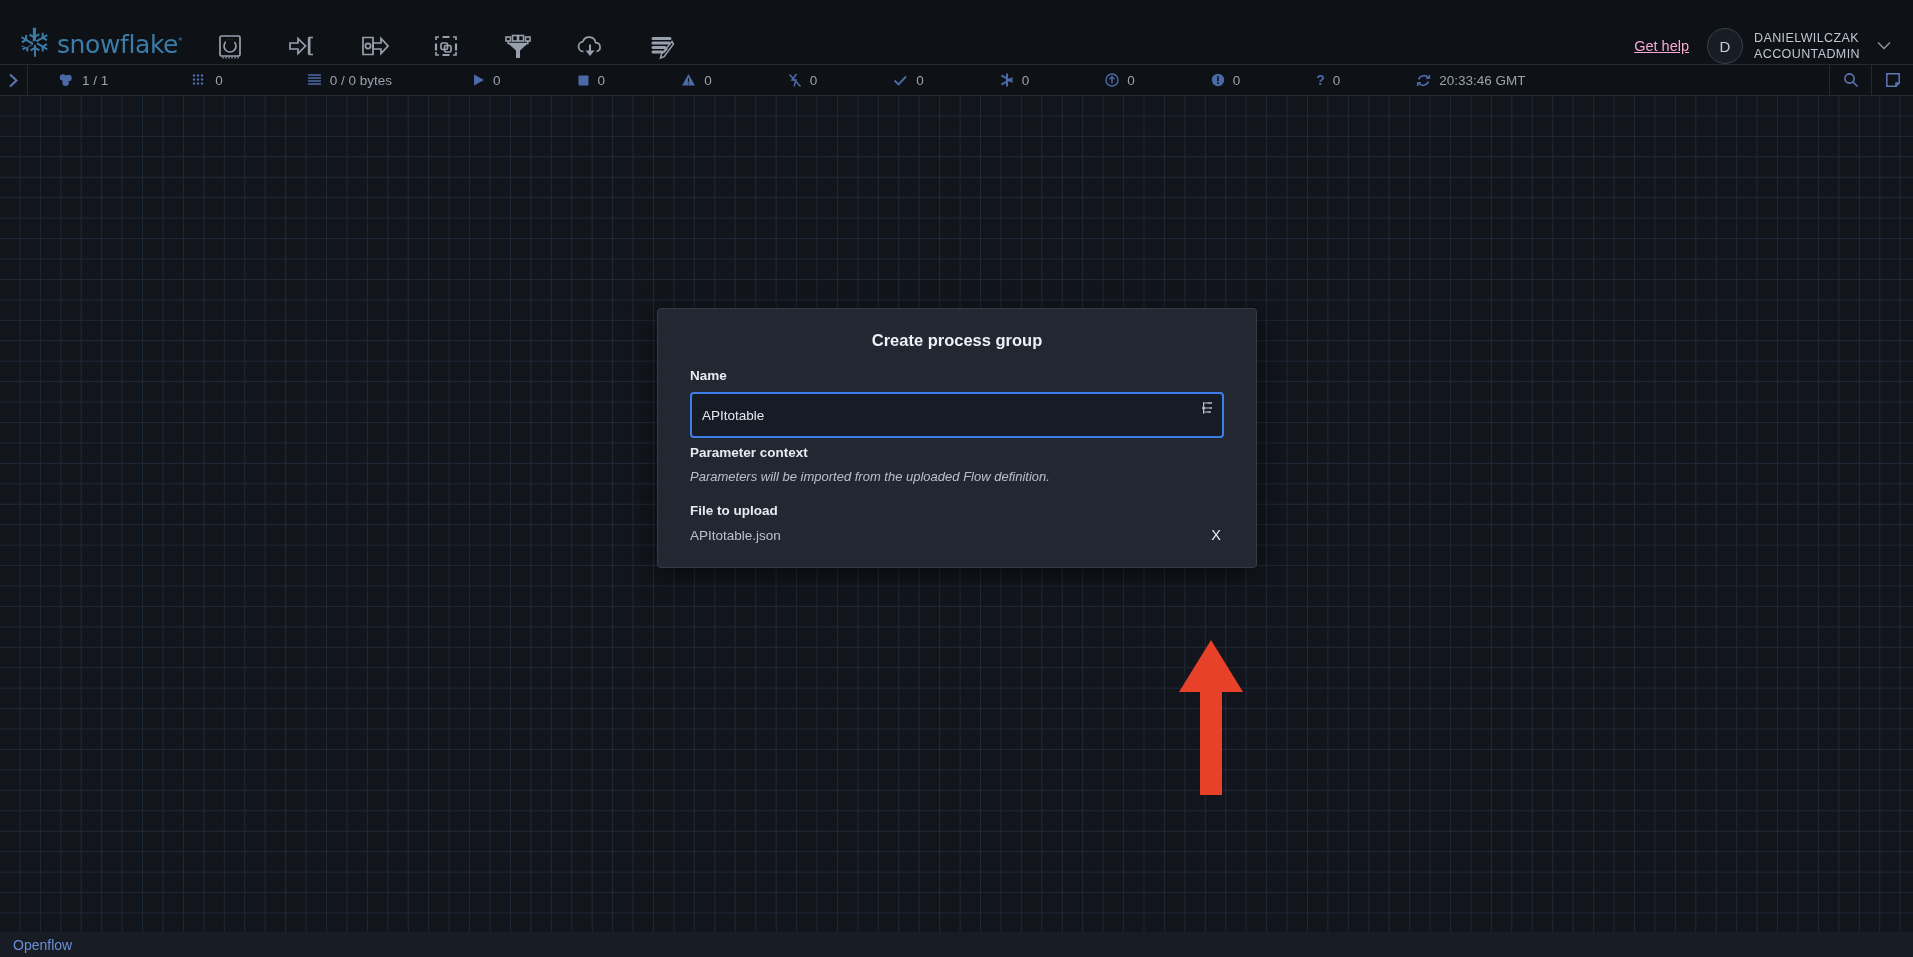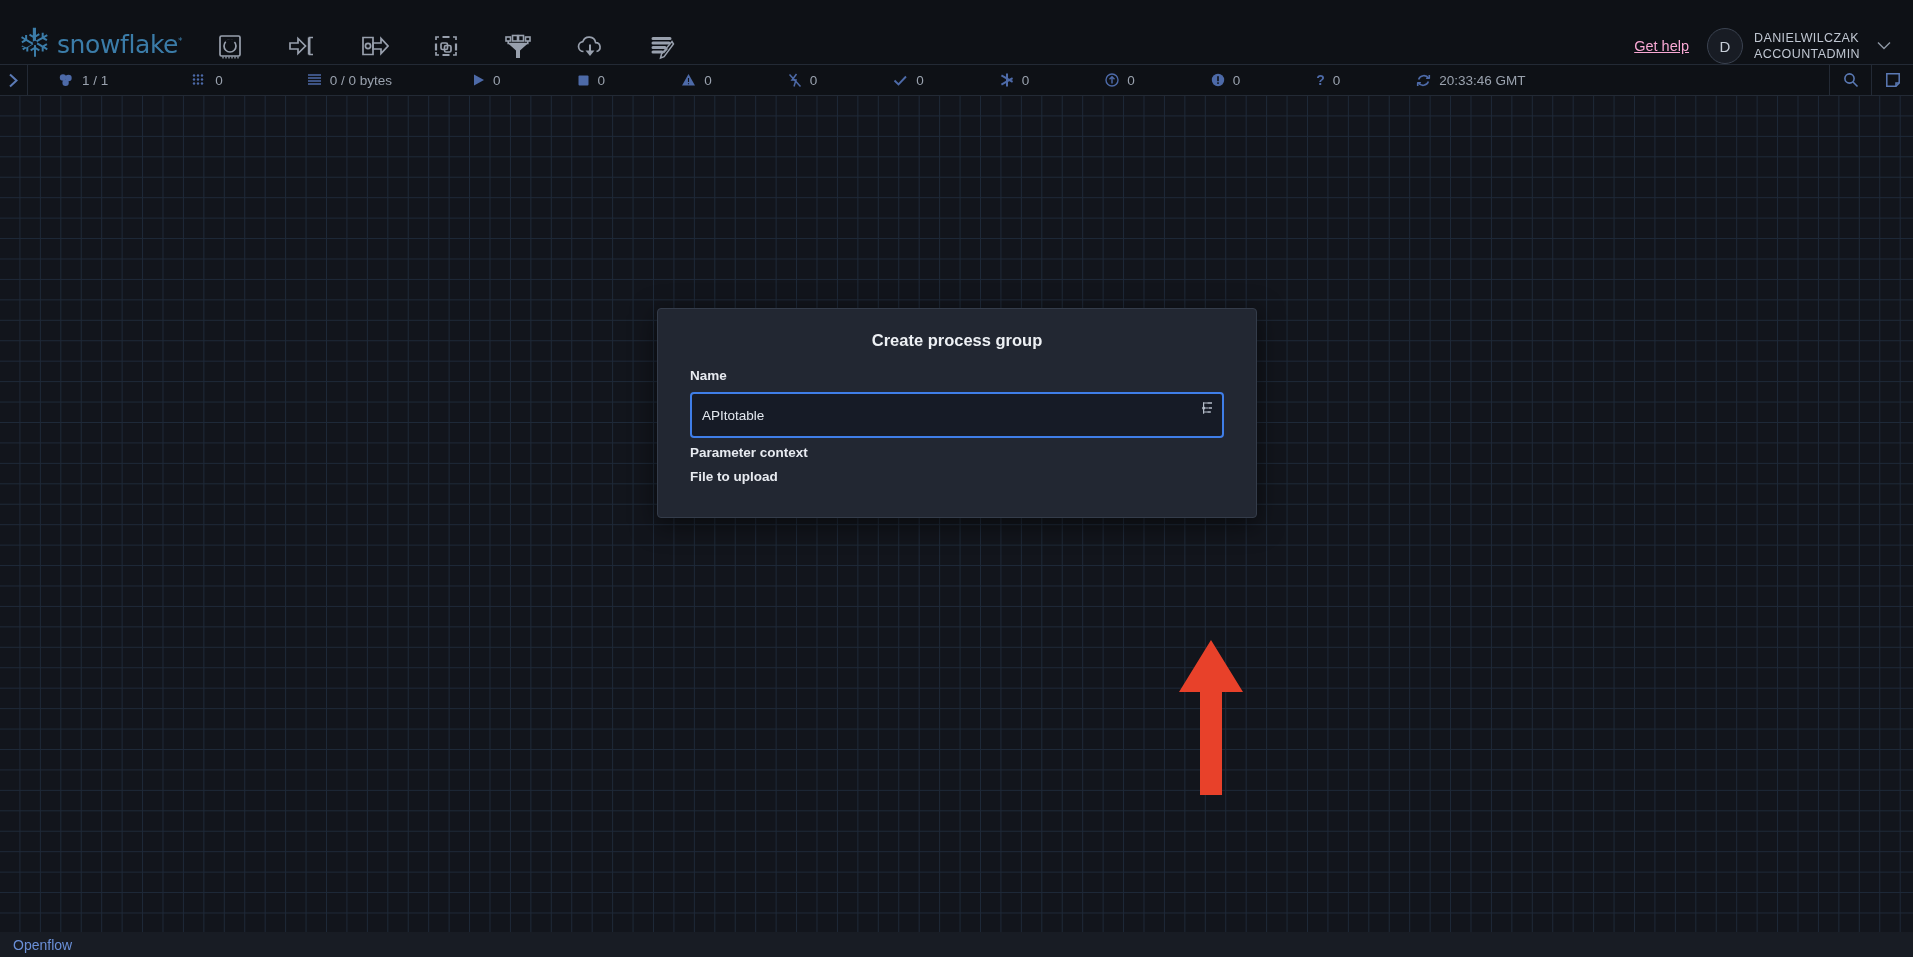--- a/index.html
+++ b/index.html
@@ -445,22 +445,27 @@
         <svg width="15" height="15" viewBox="0 0 15 15" fill="none" stroke="currentColor" stroke-width="1.3">
           <path d="M13 2.5H8.2M13 7.5H9.8M11.8 11.5H8.2"></path>
           <path d="M4.6 1.8v11.4" stroke-width="1.2"></path>
           <path d="M4.6 2.5h3.4M4.6 7.5h5M4.6 11.5h3.4" stroke-width="1.2"></path>
           <circle cx="4.6" cy="7.5" r="1.5" fill="currentColor" stroke="none"></circle>
         </svg>
       </span>
     </div>
 
     <div class="field-label">Parameter context</div>
+    <div class="param-note">Parameters will be imported from the uploaded Flow definition.</div>
 
     <div class="field-label">File to upload</div>
+    <div id="file-row">
+      <span id="file-name">APItotable.json</span>
+      <span id="file-remove">X</span>
+    </div>
   </div>
 
 </div>
 
 <div id="red-arrow">
   <svg width="70" height="155" viewBox="0 0 70 155" fill="#E8412A" aria-hidden="true">
     <path d="M35 0 L67 52 H46 V155 H24 V52 H3 Z"></path>
   </svg>
 </div>
 

